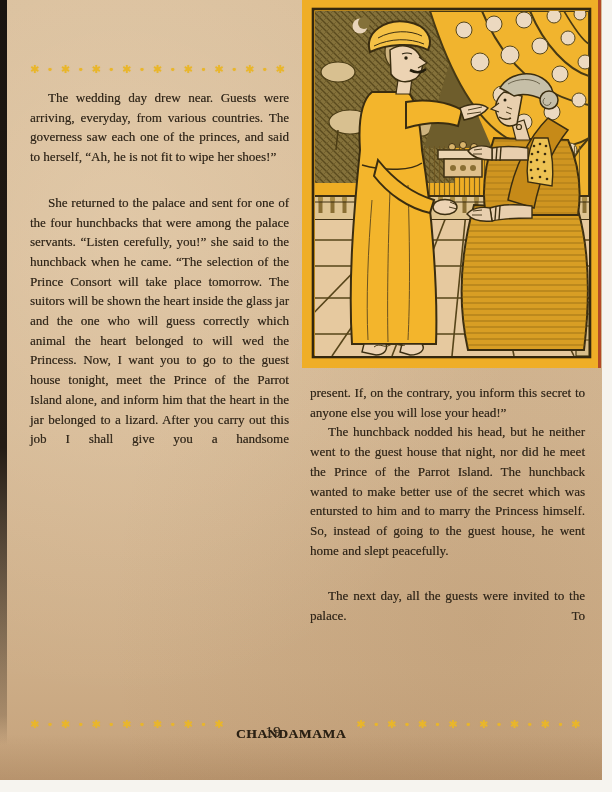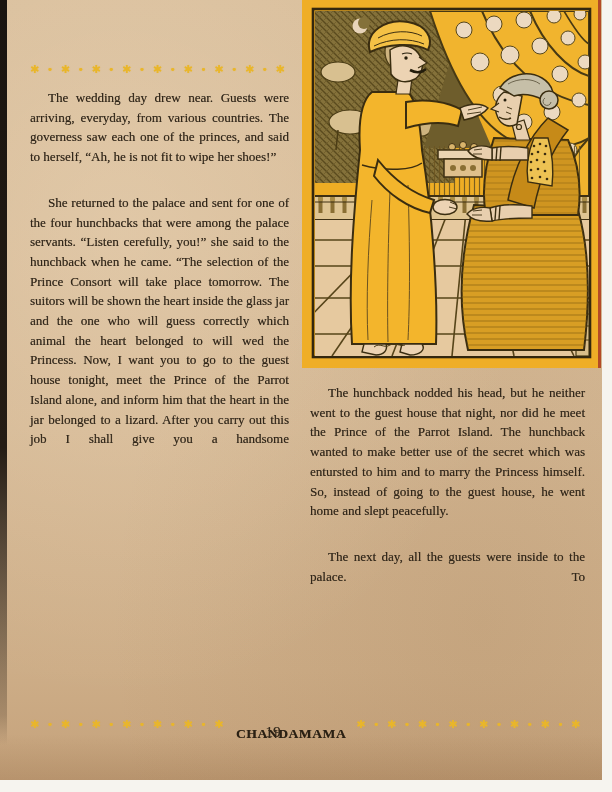--- a/index.html
+++ b/index.html
@@ -265,22 +265,23 @@
   <div class="col-left">
     <div class="star-row">✱ • ✱ • ✱ • ✱ • ✱ • ✱ • ✱ • ✱ • ✱ • ✱ • ✱ • ✱ • ✱ • ✱ • ✱</div>
     <div class="body-text">
       <p>The wedding day drew near. Guests were arriving, everyday, from various countries. The governess saw each one of the princes, and said to herself, “Ah, he is not fit to wipe her shoes!”</p>
       <p class="fill-last">She returned to the palace and sent for one of the four hunchbacks that were among the palace servants. “Listen cerefully, you!” she said to the hunchback when he came. “The selection of the Prince Consort will take place tomorrow. The suitors will be shown the heart inside the glass jar and the one who will guess correctly which animal the heart belonged to will wed the Princess. Now, I want you to go to the guest house tonight, meet the Prince of the Parrot Island alone, and inform him that the heart in the jar belonged to a lizard. After you carry out this job I shall give you a handsome</p>
     </div>
   </div>
 
   <div class="col-right">
     <div class="body-text">
+      <p class="cont">present. If, on the contrary, you inform this secret to anyone else you will lose your head!”</p>
       <p>The hunchback nodded his head, but he neither went to the guest house that night, nor did he meet the Prince of the Parrot Island. The hunchback wanted to make better use of the secret which was entursted to him and to marry the Princess himself. So, instead of going to the guest house, he went home and slept peacefully.</p>
-      <p class="fill-last">The next day, all the guests were inside to the palace. To</p>
+      <p class="fill-last">The next day, all the guests were invited to the palace. To</p>
     </div>
   </div>
 
   <div class="footer">
     <div class="star-row left">✱ • ✱ • ✱ • ✱ • ✱ • ✱ • ✱ • ✱ • ✱ • ✱</div>
     <div class="title">CHANDAMAMA</div>
     <div class="star-row right">✱ • ✱ • ✱ • ✱ • ✱ • ✱ • ✱ • ✱ • ✱ • ✱ • ✱ • ✱</div>
   </div>
   <div class="page-number">19</div>
 </div>

